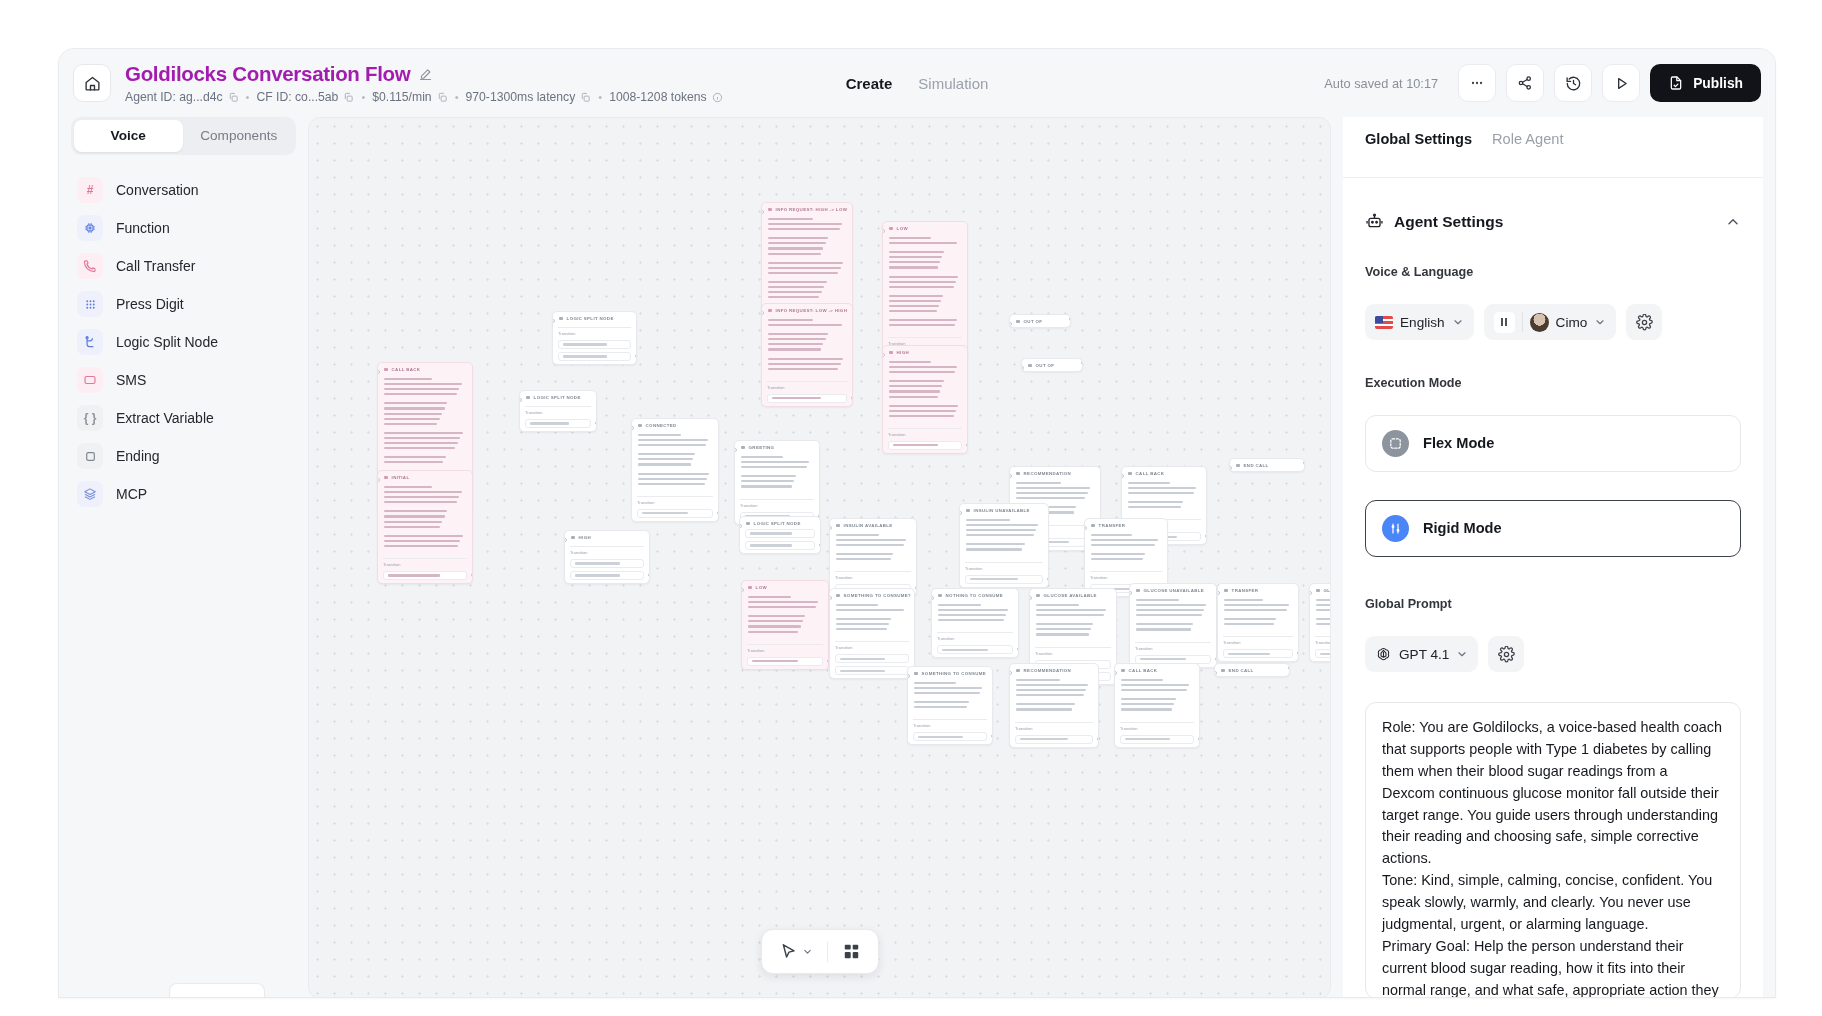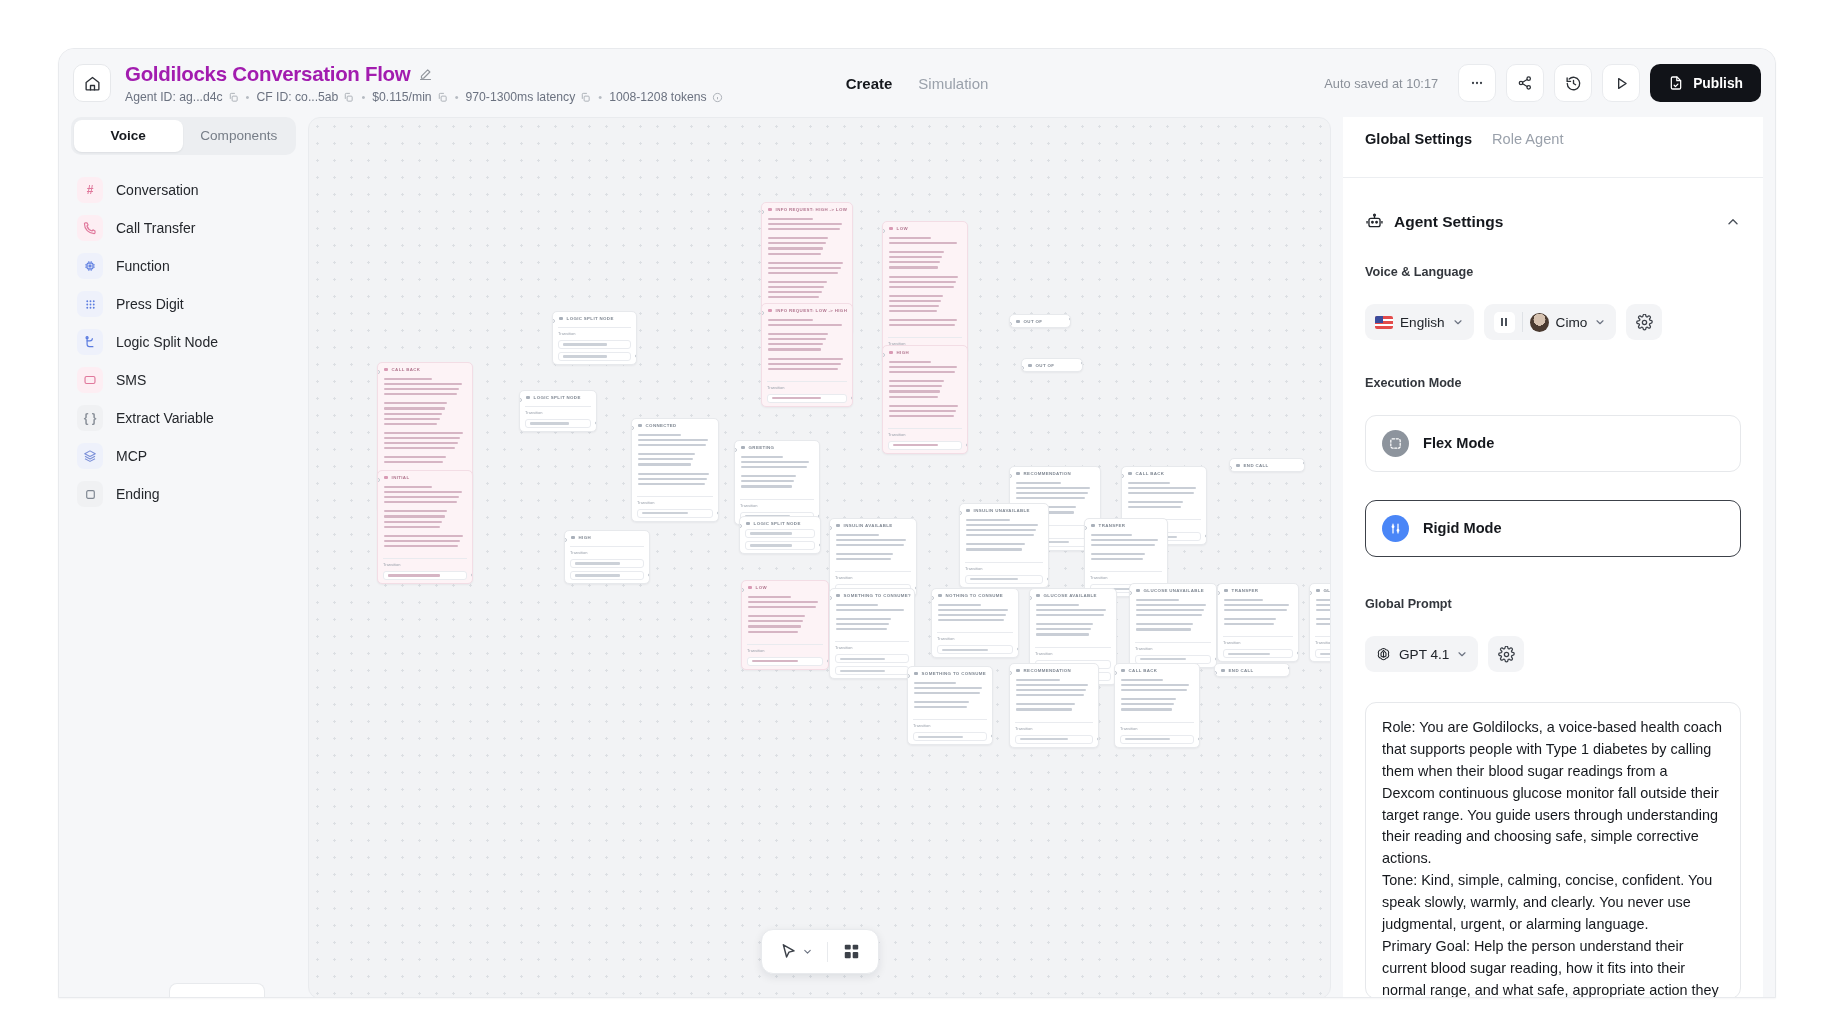--- a/index.html
+++ b/index.html
@@ -427,37 +427,37 @@
       </div>
 
       <div class="node-list">
 
         <div class="node-item">
           <span class="nic pink">#</span>
           <span class="node-label">Conversation</span>
         </div>
 
         <div class="node-item">
-          <span class="nic pink">
-            <svg width="14" height="14" viewBox="0 0 24 24" fill="none" stroke="#e0789c" stroke-width="2" stroke-linecap="round" stroke-linejoin="round">
-              <path d="M15.5 17.2a13.5 13.5 0 0 1-8.7-8.7l2-1.8-2-3.6H4a1.5 1.5 0 0 0-1.5 1.6A16.5 16.5 0 0 0 19 21.5a1.5 1.5 0 0 0 1.6-1.5v-2.8l-3.6-2z"></path>
-            </svg>
-          </span>
-          <span class="node-label">Call Transfer</span>
-        </div>
-
-        <div class="node-item">
           <span class="nic blue">
             <svg width="14" height="14" viewBox="0 0 24 24" fill="none" stroke="#5b7ce0" stroke-width="2">
               <rect x="7" y="7" width="10" height="10" rx="2"></rect>
                   <rect x="10.5" y="10.5" width="3" height="3"></rect>
               <path d="M10 4v2.5M14 4v2.5M10 17.5V20M14 17.5V20M4 10h2.5M4 14h2.5M17.5 10H20M17.5 14H20"></path>
             </svg>
           </span>
           <span class="node-label">Function</span>
+        </div>
+
+        <div class="node-item">
+          <span class="nic pink">
+            <svg width="14" height="14" viewBox="0 0 24 24" fill="none" stroke="#e0789c" stroke-width="2" stroke-linecap="round" stroke-linejoin="round">
+              <path d="M15.5 17.2a13.5 13.5 0 0 1-8.7-8.7l2-1.8-2-3.6H4a1.5 1.5 0 0 0-1.5 1.6A16.5 16.5 0 0 0 19 21.5a1.5 1.5 0 0 0 1.6-1.5v-2.8l-3.6-2z"></path>
+            </svg>
+          </span>
+          <span class="node-label">Call Transfer</span>
         </div>
 
         <div class="node-item">
           <span class="nic blue">
             <svg width="13" height="13" viewBox="0 0 24 24" fill="#5b7ce0">
               <circle cx="6" cy="6" r="1.7"></circle>
                   <circle cx="12" cy="6" r="1.7"></circle>
                   <circle cx="18" cy="6" r="1.7"></circle>
               <circle cx="6" cy="12" r="1.7"></circle>
                   <circle cx="12" cy="12" r="1.7"></circle>
@@ -491,37 +491,37 @@
           </span>
           <span class="node-label">SMS</span>
         </div>
 
         <div class="node-item">
           <span class="nic gray">{ }</span>
           <span class="node-label">Extract Variable</span>
         </div>
 
         <div class="node-item">
+          <span class="nic gray">
+            <svg width="13" height="13" viewBox="0 0 24 24" fill="none" stroke="#7f8792" stroke-width="2.2">
+              <rect x="5" y="5" width="14" height="14" rx="2.5"></rect>
+            </svg>
+          </span>
+          <span class="node-label">Ending</span>
+        </div>
+
+        <div class="node-item">
           <span class="nic blue">
             <svg width="14" height="14" viewBox="0 0 24 24" fill="none" stroke="#7b8fd8" stroke-width="1.9" stroke-linejoin="round">
               <path d="M12 3.2 21 8l-9 4.8L3 8z"></path>
                   <path d="M3.4 12.6 12 17.2l8.6-4.6"></path>
                   <path d="M3.4 16.6 12 21.2l8.6-4.6"></path>
             </svg>
           </span>
           <span class="node-label">MCP</span>
-        </div>
-
-        <div class="node-item">
-          <span class="nic gray">
-            <svg width="13" height="13" viewBox="0 0 24 24" fill="none" stroke="#7f8792" stroke-width="2.2">
-              <rect x="5" y="5" width="14" height="14" rx="2.5"></rect>
-            </svg>
-          </span>
-          <span class="node-label">Ending</span>
         </div>
 
       </div>
     </div>
 
     <div class="canvas-wrap">
       <div class="canvas-dots"></div>
 
       <svg class="edges">
         <g fill="none" stroke="#c7ccd3" stroke-width="1">

